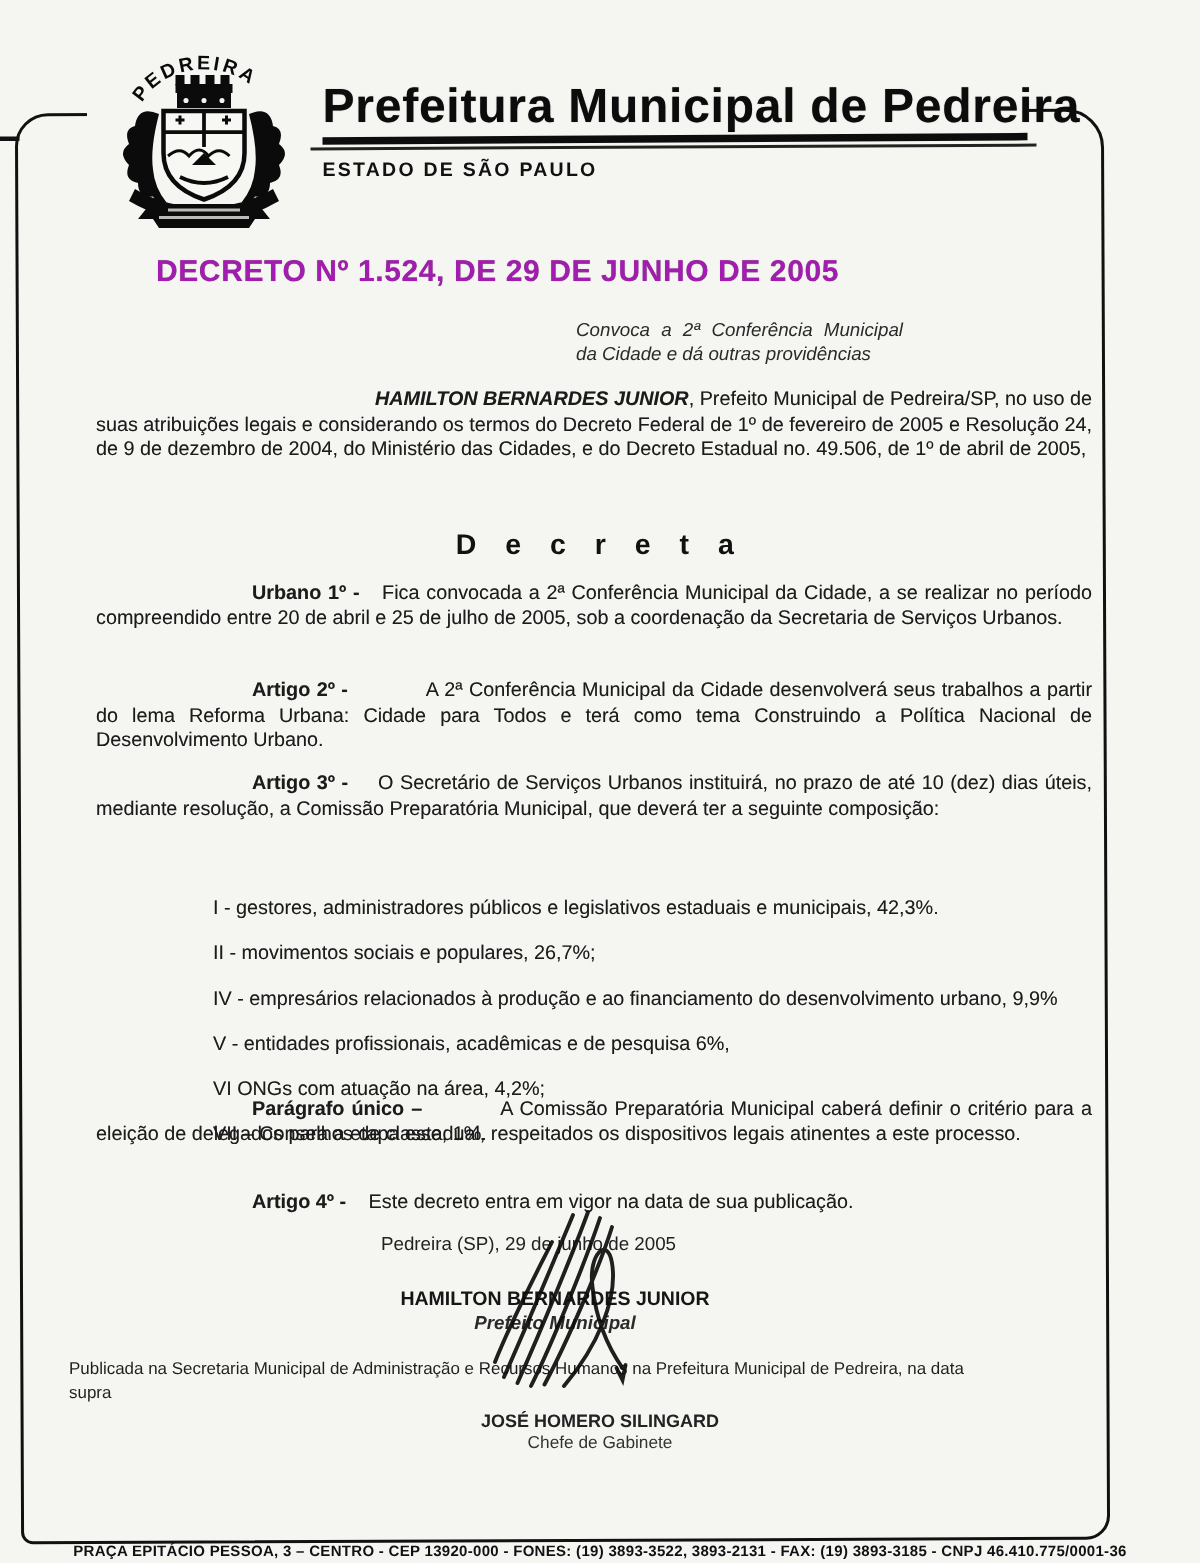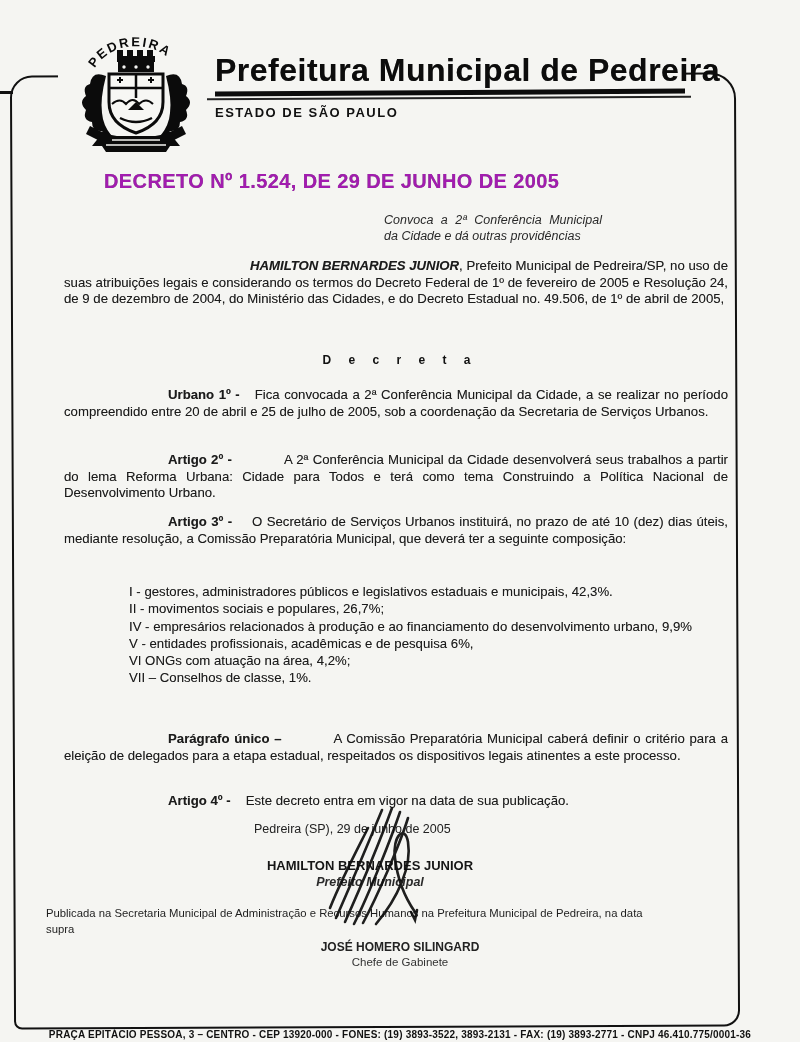--- a/index.html
+++ b/index.html
@@ -59,40 +59,40 @@
   .para{
     position:absolute;left:64px;width:664px;
     font-size:13.2px;line-height:16.5px;text-align:justify;color:#1b1b1b;
     margin:0;
     text-shadow:0 0 0.4px rgba(0,0,0,.35);
   }
   .preamble{top:258px;text-indent:186px;}
   .preamble .name{font-weight:bold;font-style:italic;}
   .decreta{
     position:absolute;left:0;top:353px;width:800px;text-align:center;
-    font-size:12px;font-weight:bold;letter-spacing:7px;color:#111;
+    font-size:19px;font-weight:bold;letter-spacing:7px;color:#111;
   }
   .art{text-indent:104px;}
   .art .lbl,.plbl{font-weight:bold;}
   .gap{display:inline-block;}
   .g-sm{width:15px;}
   .g-md{width:20px;}
   .g-lg{width:52px;}
   .art1{top:387px;}
   .art2{top:452px;}
   .art3{top:514px;}
   .punico{top:731px;text-indent:104px;}
   .art4{top:793px;}
 
   .complist{
     position:absolute;left:129px;top:583px;width:600px;
     font-size:13.2px;line-height:17.3px;text-align:justify;color:#1b1b1b;
     text-shadow:0 0 0.4px rgba(0,0,0,.35);
   }
-  .complist .item{margin:0;}
+  .complist .item{margin:13px;}
   .complist .item:nth-child(4){padding-left:36px;text-indent:-36px;}
 
   .dateline{
     position:absolute;left:254px;top:822px;
     font-size:12.5px;color:#222;
   }
   .signer{
     position:absolute;left:230px;top:858px;width:280px;text-align:center;
   }
   .signer-name{font-size:13px;font-weight:bold;color:#161616;}
@@ -225,15 +225,15 @@
   <div class="pubnote">
     <div>Publicada na Secretaria Municipal de Administração e Recursos Humanos na Prefeitura Municipal de Pedreira, na data</div>
     <div>supra</div>
   </div>
 
   <div class="secondary">
     <div class="secondary-name">JOSÉ HOMERO SILINGARD</div>
     <div class="secondary-role">Chefe de Gabinete</div>
   </div>
 
-  <div class="footer">PRAÇA EPITÁCIO PESSOA, 3 – CENTRO - CEP 13920-000 - FONES: (19) 3893-3522, 3893-2131 - FAX: (19) 3893-2771 - CNPJ 46.410.775/0001-36</div>
+  <div class="footer">PRAÇA EPITÁCIO PESSOA, 3 – CENTRO - CEP 13920-000 - FONES: (19) 3893-3522, 3893-2131 - FAX: (19) 3893-3185 - CNPJ 46.410.775/0001-36</div>
 
 </div>
 
 </body></html>

